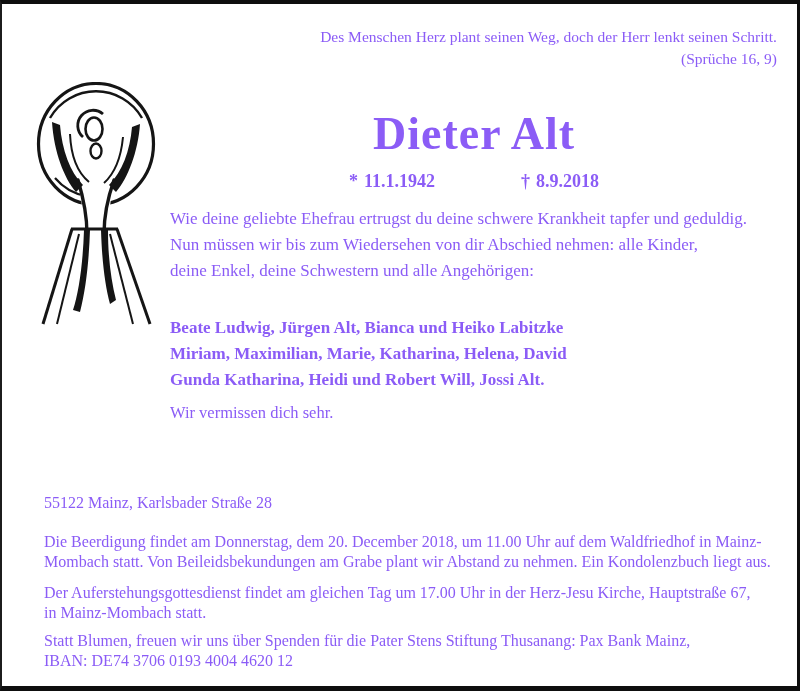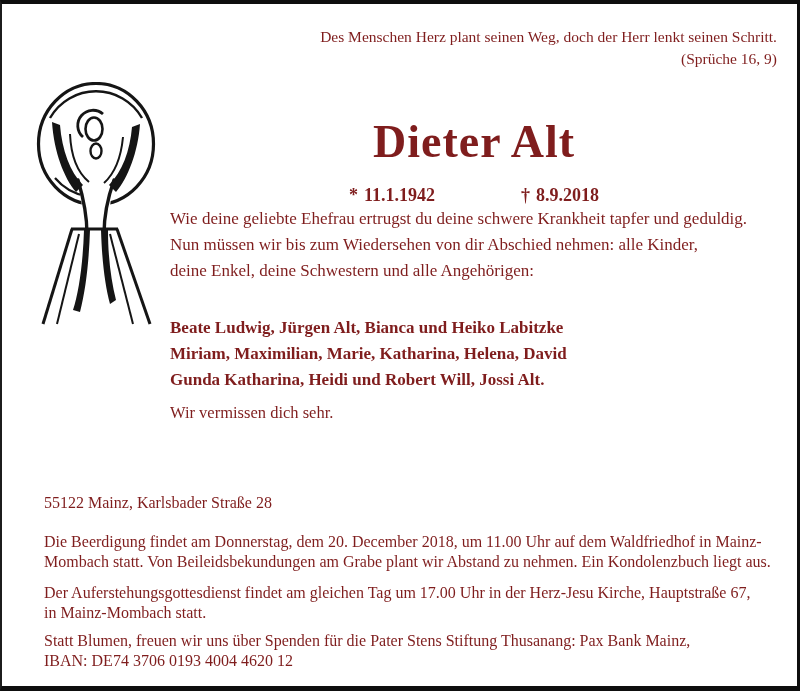--- a/index.html
+++ b/index.html
@@ -3,21 +3,21 @@
 <meta charset="utf-8">
 <style>
   html, body { margin: 0; padding: 0; background: #e9e9e9; }
   .page {
     position: relative;
     width: 800px;
     height: 691px;
     box-sizing: border-box;
     margin: 0;
     background: #ffffff;
-    color: #7f1d1d;
+    color: #8b5cf6;
     font-family: "Liberation Serif", "DejaVu Serif", serif;
     border-top: 4px solid #0e0e0e;
     border-bottom: 5px solid #0e0e0e;
     border-left: 2px solid #1c1c1c;
     border-right: 3px solid #0e0e0e;
     overflow: hidden;
   }
   .quote {
     position: absolute;
     top: 22px;
@@ -35,31 +35,31 @@
     height: 245px;
   }
   .center-col {
     position: absolute;
     left: 166px;
     top: 99px;
     width: 612px;
     text-align: center;
   }
   .name {
-    margin: 16px;
+    margin: 8px;
     font-size: 46px;
     line-height: 46px;
     font-weight: bold;
     letter-spacing: 1px;
   }
   .dates {
     display: flex;
     justify-content: center;
     gap: 86px;
-    margin-top: 20px;
+    margin-top: 14px;
     font-size: 18px;
     font-weight: bold;
   }
   .dates .sym { margin-right: 6px; }
   .intro {
     position: absolute;
     left: 168px;
     top: 202px;
     font-size: 17px;
     line-height: 26px;

